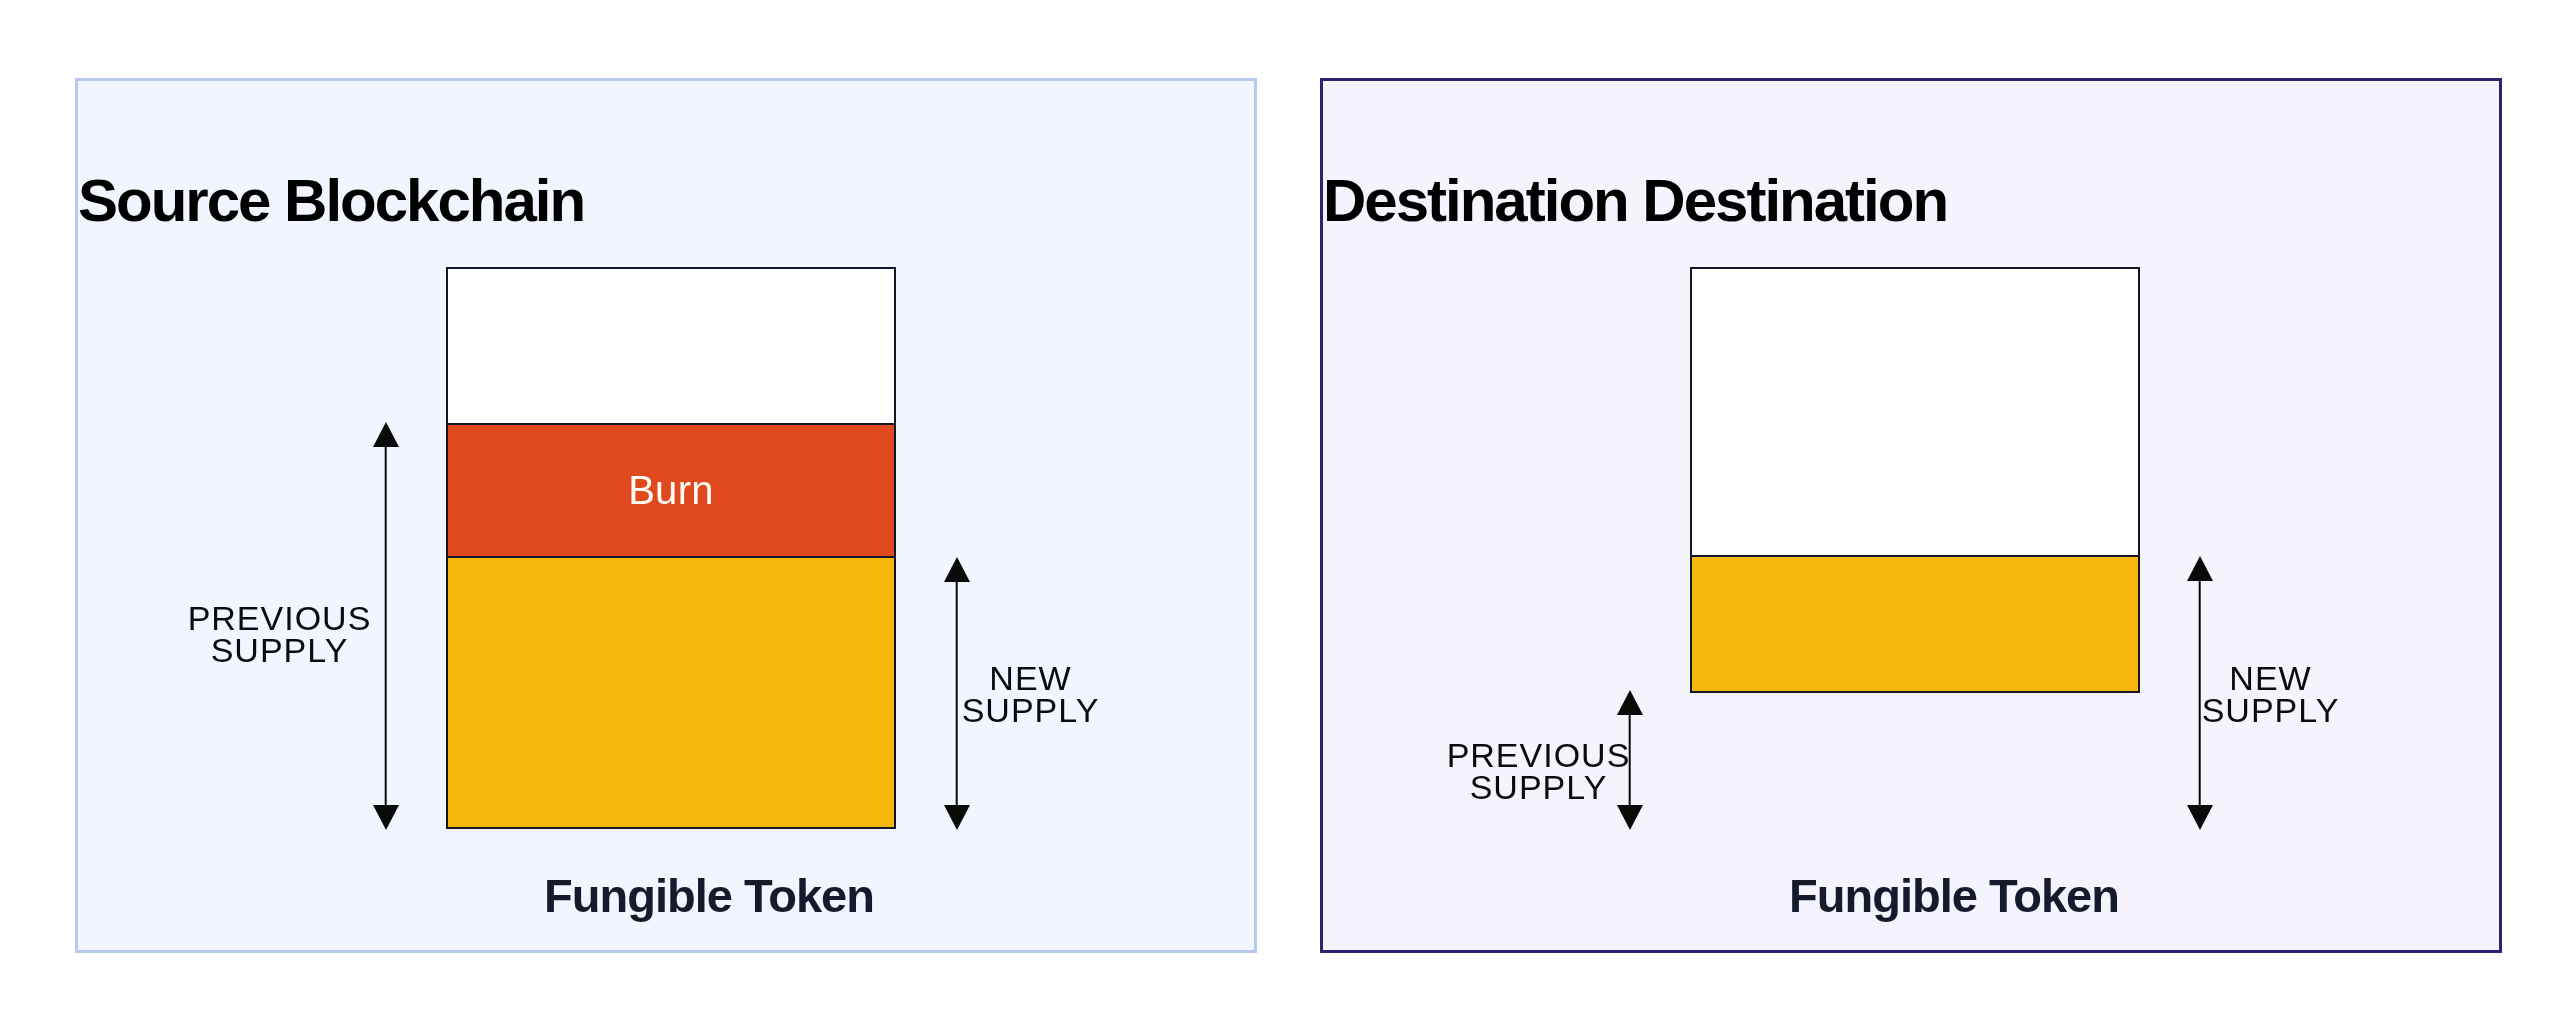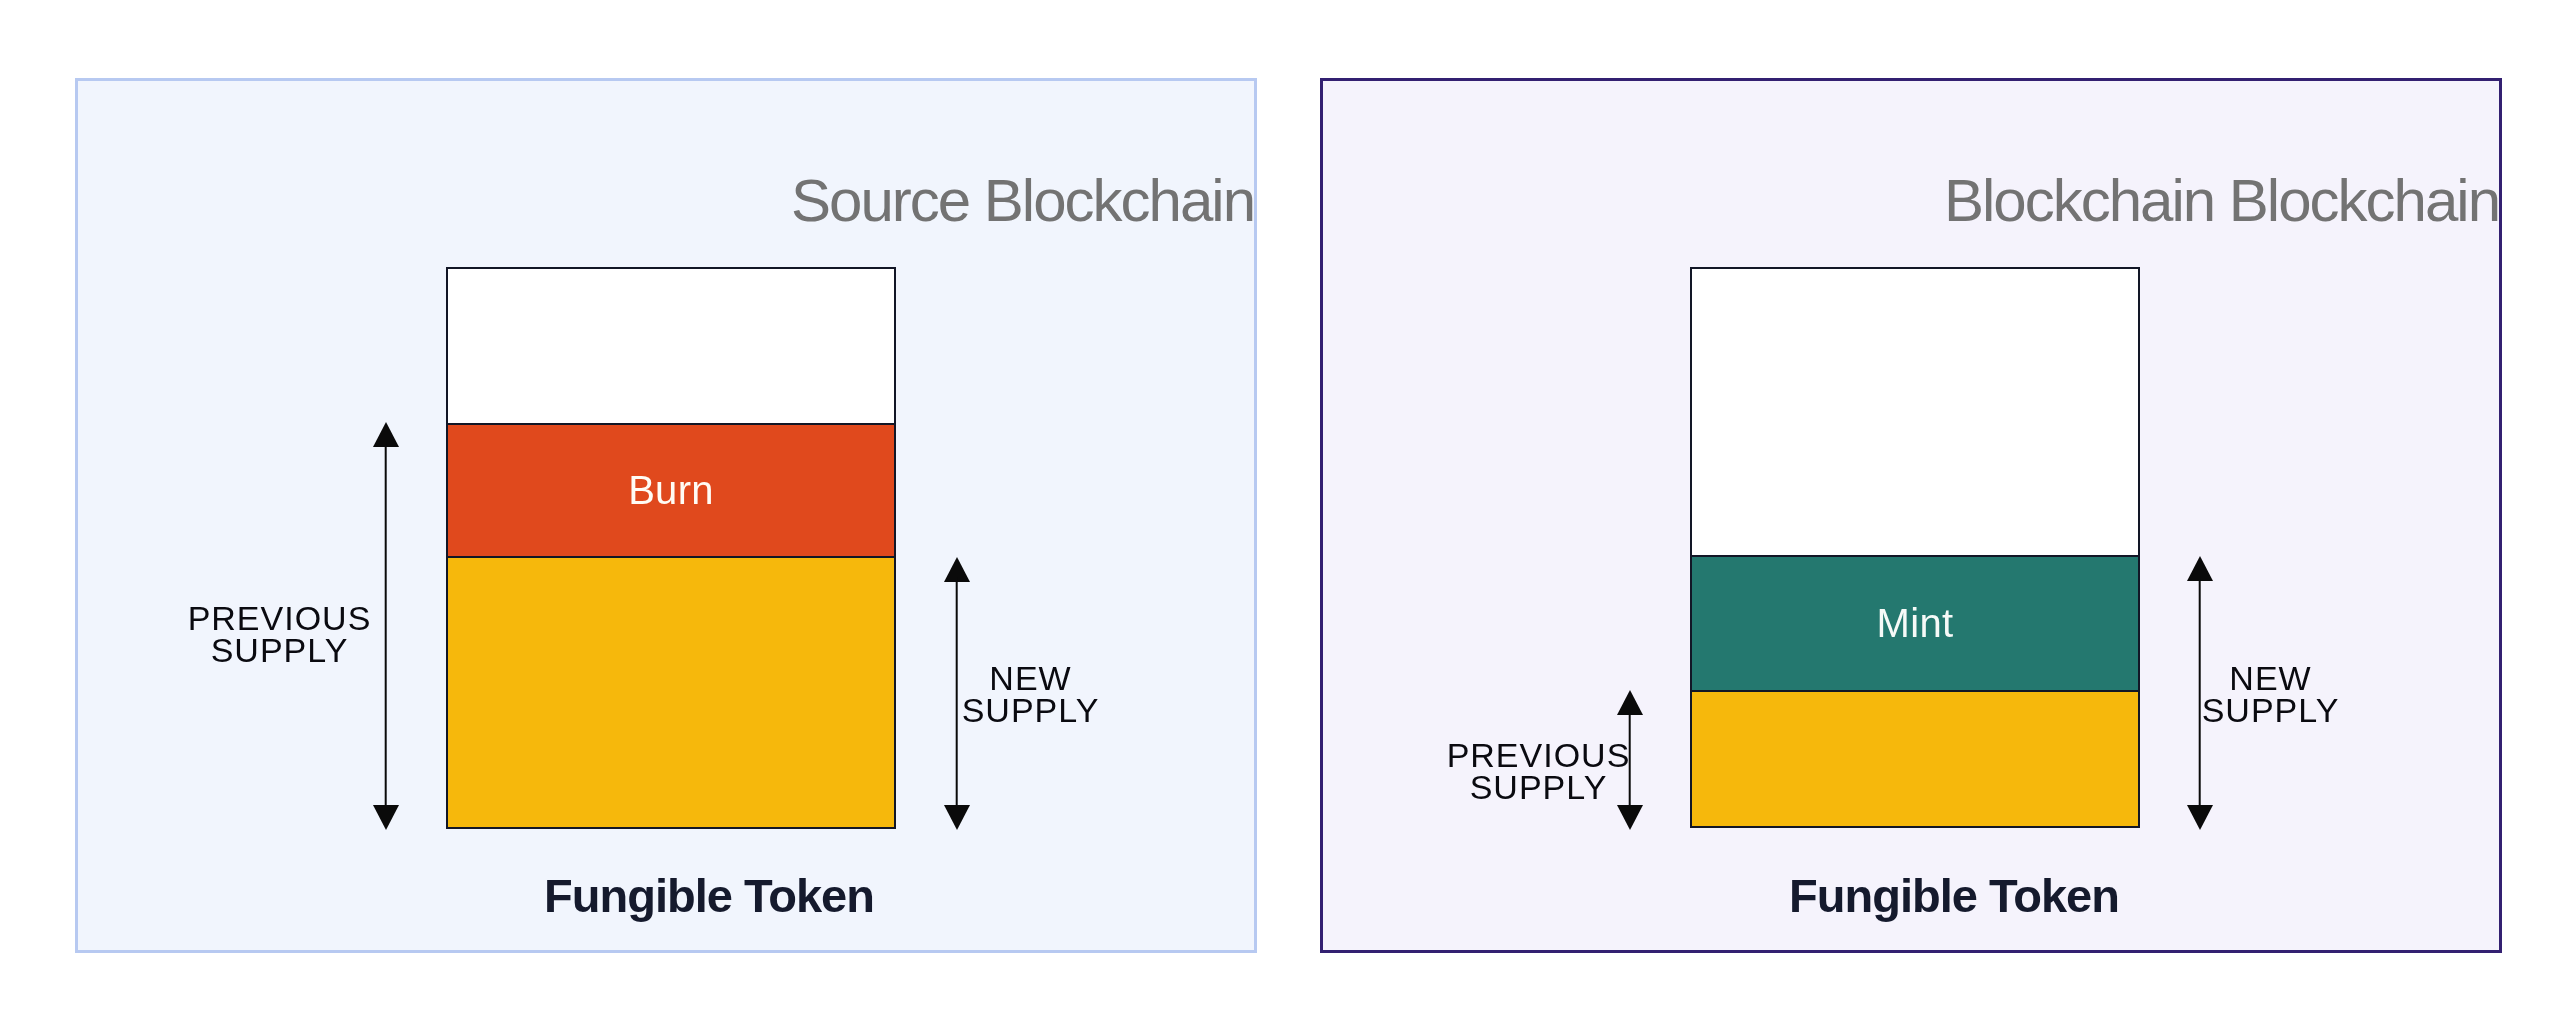--- a/index.html
+++ b/index.html
@@ -16,25 +16,25 @@
     width:1182px;height:875px;
     border:3.3px solid;
     box-sizing:border-box;
   }
   .panel-0{left:75px;}
   .panel-1{left:1320px;}
 
   .panel-title{
     position:absolute;
     top:85px;left:0;width:100%;
-    text-align:right;
+    text-align:left;
     font-size:60px;
-    font-weight:400;
+    font-weight:700;
     letter-spacing:-2px;
-    color:#737373;
+    color:#000000;
   }
 
   .bar{
     position:absolute;
     top:186px;
     width:450px;
     border:2.6px solid #121626;
     box-sizing:border-box;
     display:flex;
     flex-direction:column;
@@ -137,28 +137,25 @@
       <span class="shaft"></span>
       <span class="head down"></span>
     </div>
     <div class="supply-label label-new">NEW
 SUPPLY</div>
 
     <div class="caption">Fungible Token</div>
   </div>
 
   <div class="panel panel-1" style="background-color: rgb(245, 243, 252); border-color: rgb(51, 32, 113);">
-    <div class="panel-title">Blockchain Blockchain</div>
+    <div class="panel-title">Destination Destination</div>
 
     <div class="bar" style="border-color: rgb(18, 22, 38);">
       <div class="bar-section" style="background-color: rgb(255, 255, 255); height: 286px;">
         <span class="bar-section-label" style="color: rgb(255, 255, 255);"></span>
-      </div>
-      <div class="bar-section" style="background-color: rgb(36, 120, 111); height: 135px;">
-        <span class="bar-section-label" style="color: rgb(246, 250, 248);">Mint</span>
       </div>
       <div class="bar-section" style="background-color: rgb(246, 184, 12); height: 136px;">
         <span class="bar-section-label" style="color: rgb(255, 255, 255);"></span>
       </div>
     </div>
 
     <div class="varrow arrow-prev">
       <span class="head up"></span>
       <span class="shaft"></span>
       <span class="head down"></span>

